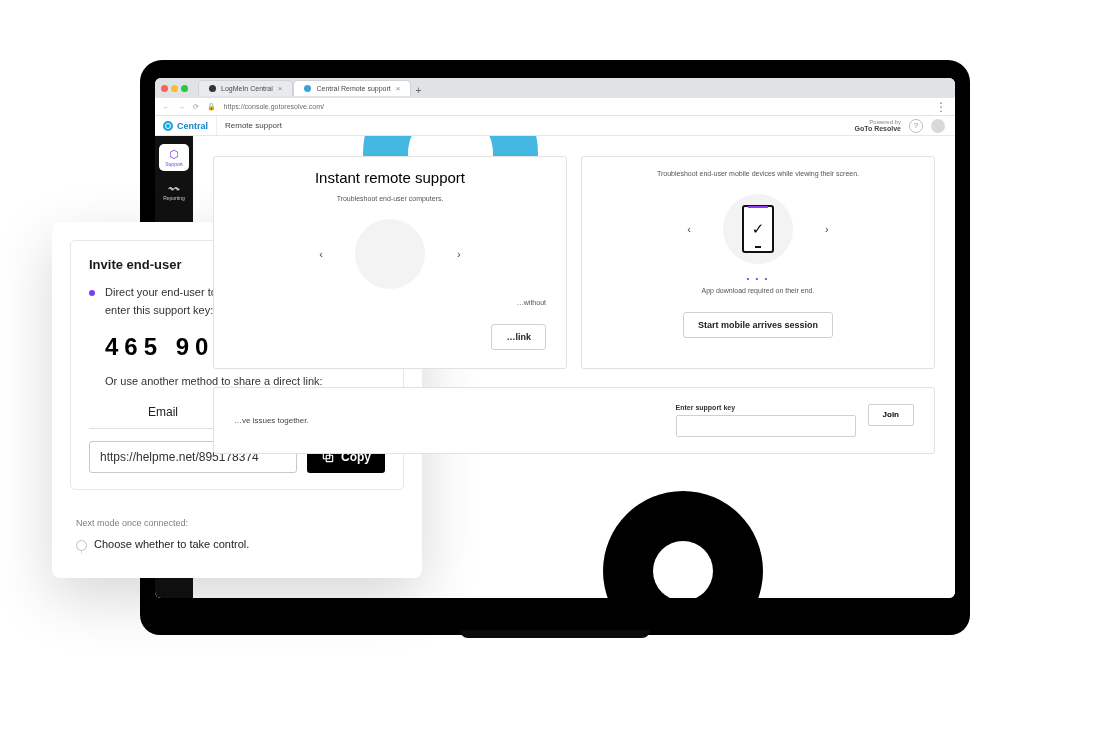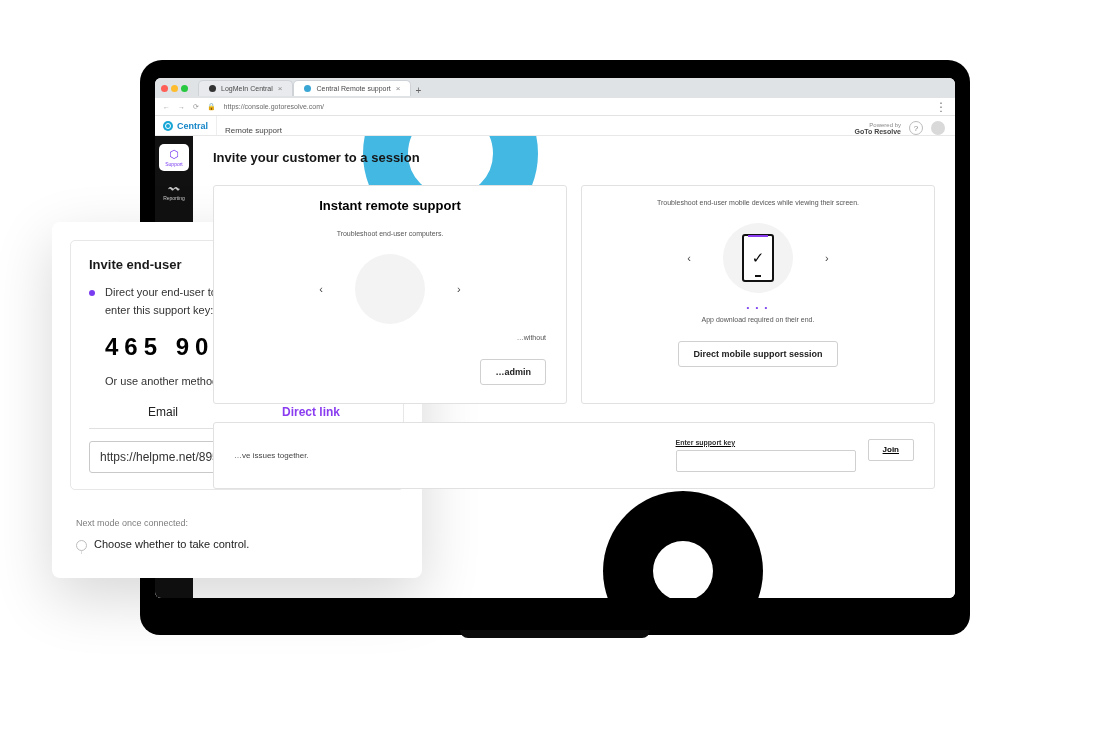--- a/index.html
+++ b/index.html
@@ -25,21 +25,21 @@
   .tab .dark { width:7px; height:7px; border-radius:50%; background:#333; display:inline-block; }
   .tab .close { color:#888; font-size:8px; }
   .newtab { width:14px; text-align:center; color:#666; font-size:10px; }
 
   .addressbar { height:18px; background:#fff; border-bottom:1px solid #e3e3e3; display:flex; align-items:center; padding:0 8px; gap:8px; font-size:7px; color:#6b6b6b; }
   .nav-icn { color:#9a9a9a; }
   .urlbox { flex:0 0 auto; }
   .addr-spacer { flex:1; }
   .dotmenu { color:#777; font-size:12px; line-height:1; }
 
-  .appbar { height:20px; border-bottom:1px solid #e8e8e8; display:flex; align-items:flex-end; }
+  .appbar { height:20px; border-bottom:1px solid #e8e8e8; display:flex; align-items:center; }
   .brand { display:flex; align-items:center; gap:4px; padding:0 8px; font-size:9px; font-weight:700; border-right:1px solid #eee; height:100%; }
   .brandmark { width:10px; height:10px; border-radius:50%; background:#17a7d6; position:relative; }
   .brandmark::after { content:""; position:absolute; inset:2px; border:1.5px solid #fff; border-radius:50%; }
   .brand-name { color:#1485c7; }
   .brand-sub  { font-size:8px; color:#444; font-weight:500; padding-left:8px; }
   .appbar-spacer { flex:1; }
   .appbar-right { display:flex; align-items:center; gap:8px; padding-right:10px; }
   .powered { font-size:6px; color:#888; text-align:right; line-height:1; }
   .powered b { font-size:7px; color:#444; display:block; }
   .appbar-icn { width:14px; height:14px; border-radius:50%; background:#d9d9d9; }
@@ -55,38 +55,38 @@
 
   .content { position:absolute; left:38px; right:0; top:0; bottom:0; overflow:hidden; }
   .bg-circle-blue { position:absolute; left:170px; top:-70px; width:175px; height:175px; border-radius:50%; border:45px solid #43b8e3; }
   .bg-circle-black { position:absolute; left:410px; top:355px; width:160px; height:160px; border-radius:50%; background:#000; z-index:0; }
   .bg-circle-black::after { content:""; position:absolute; left:50px; top:50px; width:60px; height:60px; border-radius:50%; background:#fff; }
 
   .page-title { position:relative; z-index:5; padding:14px 0 0 20px; font-size:13px; font-weight:700; color:#151515; }
 
   .cards { position:relative; z-index:5; display:flex; gap:14px; padding:20px 20px 0 20px; }
   .card { flex:1; background:#fff; border:1px solid #e1e1e1; border-radius:3px; padding:12px 20px 18px; text-align:center; }
-  .card h3 { font-size:13px; font-weight:700; margin-bottom:16px; }
+  .card h3 { font-size:15px; font-weight:400; margin-bottom:8px; }
   .card .sub { font-size:7px; color:#555; margin-bottom:14px; line-height:1.5; }
   .preview-row { display:flex; align-items:center; justify-content:center; gap:28px; margin:8px 0 10px; }
   .chev { color:#444; font-size:11px; cursor:pointer; padding:4px; }
   .circle-ph { width:70px; height:70px; border-radius:50%; background:#f3f3f3; display:flex; align-items:center; justify-content:center; }
   .dots3 { letter-spacing:2px; font-size:8px; color:#7a3cf0; margin-top:6px; }
   .hint { font-size:7px; color:#555; margin-top:4px; }
   .pill-btn { display:inline-block; margin-top:18px; border:1px solid #d0d0d0; border-radius:3px; padding:7px 14px; font-size:9px; font-weight:600; color:#222; background:#fff; cursor:pointer; }
   .card1-text { font-size:7px; color:#555; text-align:left; padding-left:0; margin-top:6px; }
 
   .phone { width:32px; height:48px; border:2px solid #111; border-radius:3px; position:relative; background:#fff; }
   .phone::before { content:""; position:absolute; left:4px; right:4px; top:-1px; height:4px; border-top:2px solid #8a3cf0; }
   .phone .check { position:absolute; inset:0; display:flex; align-items:center; justify-content:center; font-size:15px; }
   .phone .bar { position:absolute; bottom:3px; left:11px; right:11px; height:2px; background:#111; }
 
   .attach-panel { position:relative; z-index:5; margin:18px 20px 0; background:#fff; border:1px solid #e1e1e1; border-radius:3px; padding:16px 20px; display:flex; align-items:center; gap:30px; }
   .attach-left { font-size:8px; color:#444; flex:1; }
-  .attach-right { display:flex; align-items:flex-start; gap:12px;text-decoration:underline; }
+  .attach-right { display:flex; align-items:flex-start; gap:12px; }
   .skey-lbl { font-size:7px; font-weight:700; color:#333; margin-bottom:4px; }
   .skey-input { width:180px; height:22px; border:1px solid #d0d0d0; border-radius:2px; background:#fff; }
   .join-btn { height:22px; padding:0 14px; border:1px solid #d0d0d0; border-radius:2px; background:#fff; font-size:8px; font-weight:600; cursor:pointer; }
 
   
   .modal { position:absolute; left:52px; top:222px; width:370px; background:#fff; border-radius:8px; box-shadow: 0 20px 60px rgba(0,0,0,.16); padding:0; }
   .modal-inner { border:1px solid #e7e7e7; margin:18px; border-radius:5px; padding:0; }
   .m-section { padding:16px 18px; border-bottom:1px solid #eee; }
   .m-section:last-child { border-bottom:none; }
   .m-title { font-size:13px; font-weight:700; margin-bottom:12px; color:#1a1a1a; }
@@ -184,50 +184,49 @@
         <div class="side-item dim">
           <span class="icn">〰</span>
           <span class="lbl">Reporting</span>
         </div>
       </div>
 
       <div class="content">
         <div class="bg-circle-blue"></div>
         <div class="bg-circle-black"></div>
 
-        <div class="page-title">Invite your customer to a session</div>
 
         <div class="cards">
           <div class="card">
             <h3>Instant remote support</h3>
             <div class="sub">Troubleshoot end-user computers.</div>
             <div class="preview-row">
               <span class="chev">‹</span>
               <div class="circle-ph"></div>
               <span class="chev">›</span>
             </div>
             <div class="card1-text" style="text-align:right">…without</div>
-            <div style="text-align:right"><span class="pill-btn">…admin</span></div>
+            <div style="text-align:right"><span class="pill-btn">…link</span></div>
           </div>
 
           <div class="card">
             <div class="sub">Troubleshoot end-user mobile devices while viewing their screen.</div>
             <div class="preview-row">
               <span class="chev">‹</span>
               <div class="circle-ph">
                 <div class="phone">
                   <span class="check">✓</span>
                     <span class="bar"></span>
                 </div>
               </div>
               <span class="chev">›</span>
             </div>
             <div class="dots3">• • •</div>
             <div class="hint">App download required on their end.</div>
-            <span class="pill-btn">Direct mobile support session</span>
+            <span class="pill-btn">Start mobile arrives session</span>
           </div>
         </div>
 
         <div class="attach-panel">
           <div class="attach-left">…ve issues together.</div>
           <div class="attach-right">
             <div>
               <div class="skey-lbl">Enter support key</div>
               <input class="skey-input" style="">
             </div>

